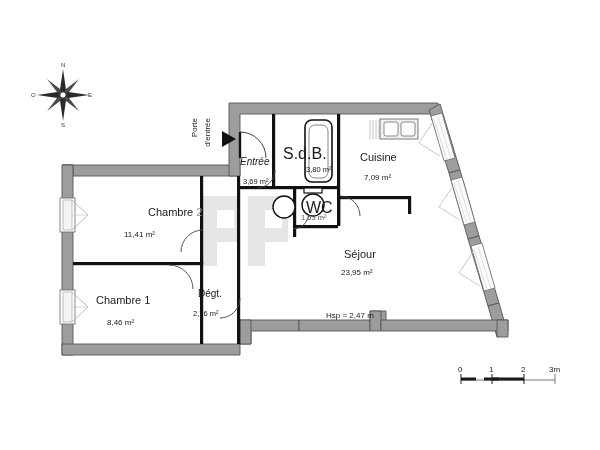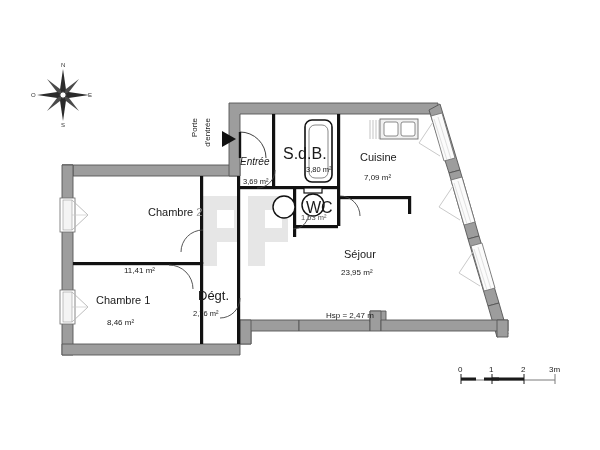--- a/index.html
+++ b/index.html
@@ -215,26 +215,26 @@
 
 <div class="lbl compass-letter" style="left:61px;top:62px;">N</div>
 <div class="lbl compass-letter" style="left:88px;top:92px;">E</div>
 <div class="lbl compass-letter" style="left:61px;top:122px;">S</div>
 <div class="lbl compass-letter" style="left:31px;top:92px;">O</div>
 
 <div class="door-label" style="left:190px;top:118px;">Porte</div>
 <div class="door-label" style="left:203px;top:118px;">d'entrée</div>
 
 <div class="lbl room-name" style="left:112px;top:206px;margin-left:36px;"><span>Chambre</span> <span class="grey-num">2</span></div>
-<div class="lbl room-area" style="left:124px;top:230px;margin-top:36px;">11,41 m²</div>
+<div class="lbl room-area" style="left:124px;top:230px;">11,41 m²</div>
 
 <div class="lbl room-name" style="left:96px;top:294px;">Chambre 1</div>
 <div class="lbl room-area" style="left:107px;top:318px;">8,46 m²</div>
 
-<div class="lbl room-name" style="left:198px;top:288px;font-size:13px;">Dégt.</div>
+<div class="lbl room-name" style="left:198px;top:288px;font-size:10px;">Dégt.</div>
 <div class="lbl room-area tiny" style="left:193px;top:309px;text-align:center;">2,76 m²</div>
 
 <div class="lbl room-name" style="left:240px;top:156px;font-size:10px;font-style:italic;">Entrée</div>
 <div class="lbl room-area tiny" style="left:243px;top:177px;">3,69 m²</div>
 
 <div class="lbl room-name" style="left:283px;top:145px;font-size:16px;">S.d.B.</div>
 <div class="lbl room-area tiny" style="left:282px;top:165px;padding-left:24px;">3,80 m²</div>
 
 <div class="lbl room-name" style="left:306px;top:199px;font-size:16px;">WC</div>
 <div class="lbl room-area tiny" style="left:301px;top:213px;color:#555;">1,53 m²</div>

